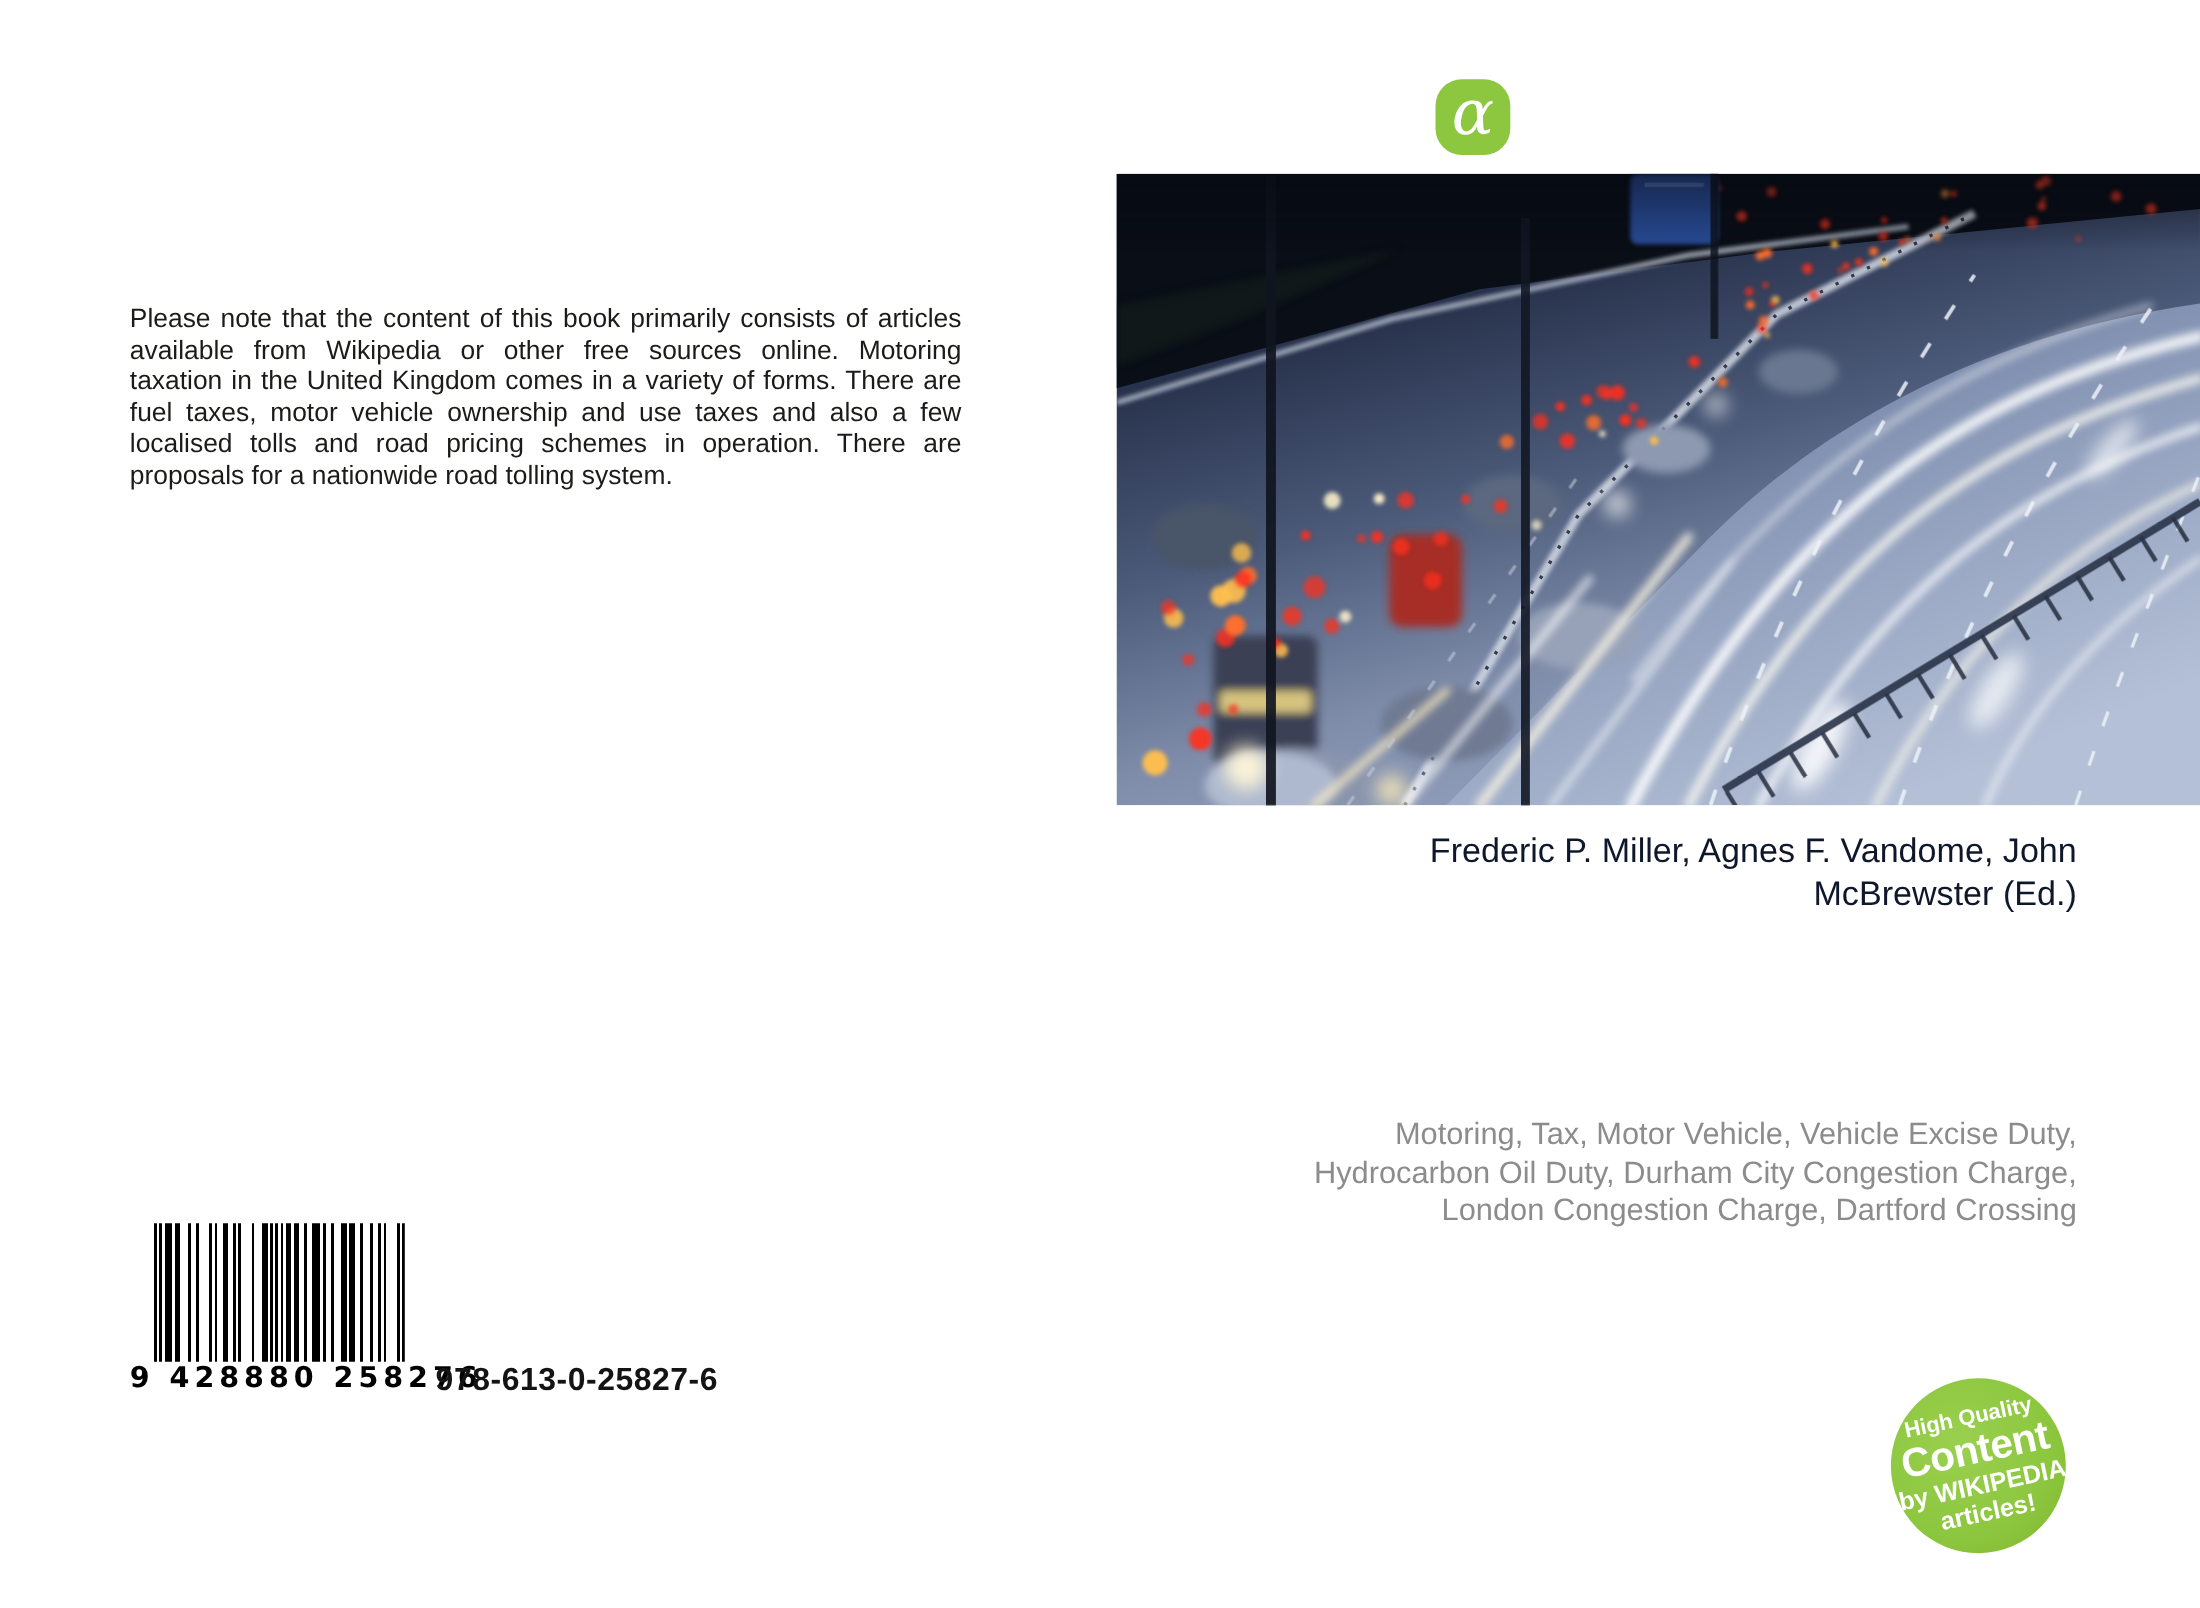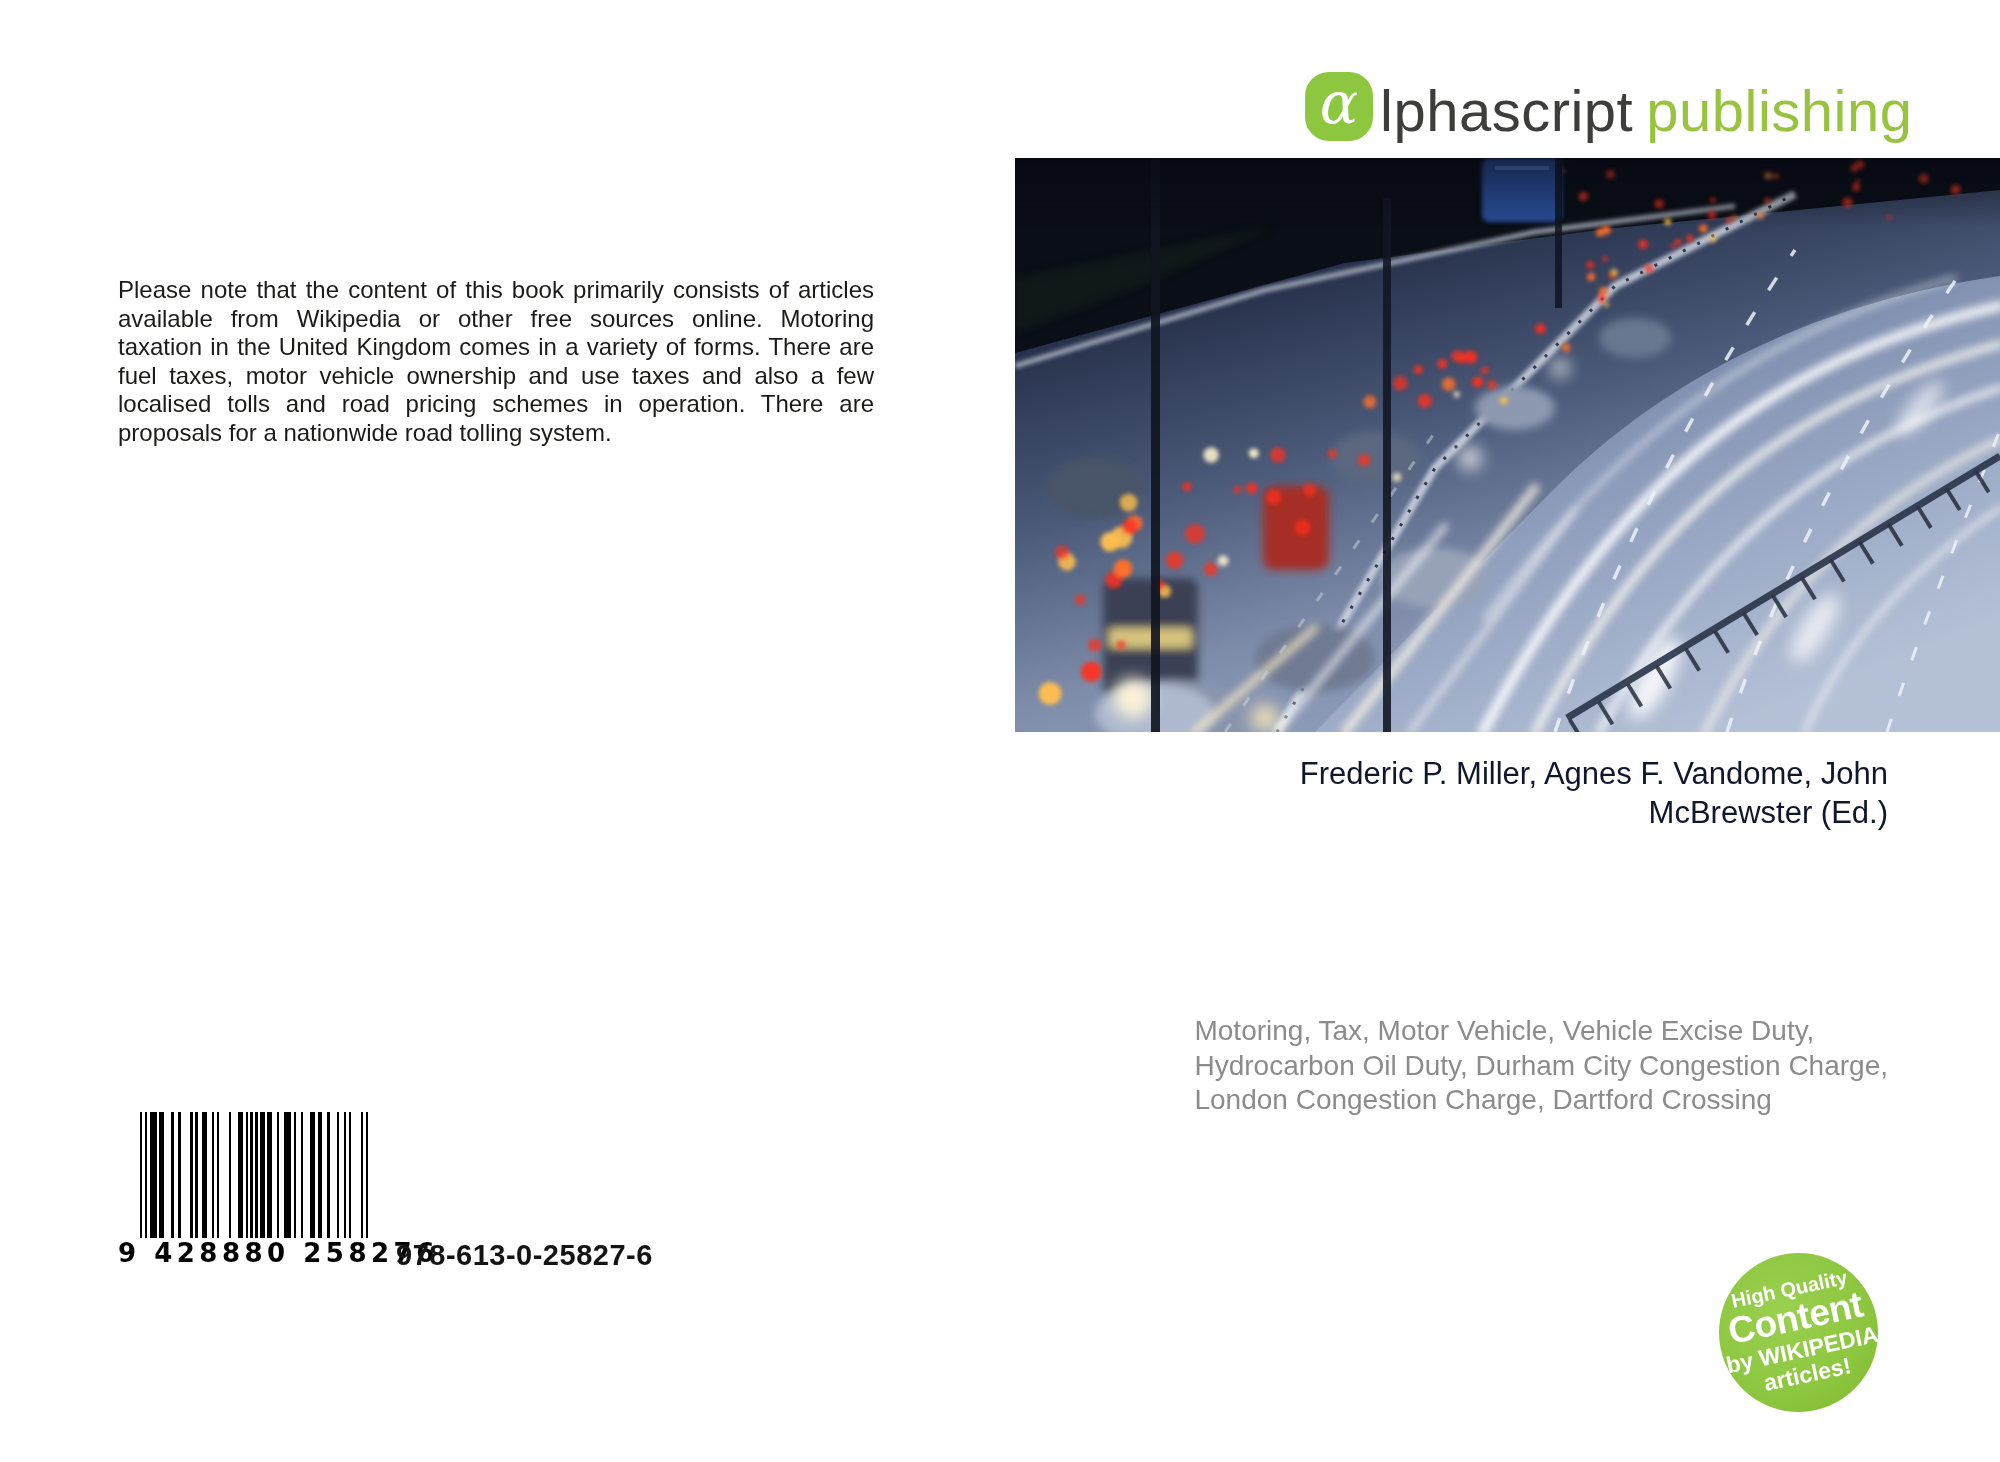--- a/index.html
+++ b/index.html
@@ -59,21 +59,21 @@
   .authors{
     position:absolute;right:112px;top:754px;text-align:right;
     font-size:31px;line-height:39px;color:#0f172a;white-space:pre-line;
   }
   .front-title{
     position:absolute;right:112px;top:848px;text-align:right;
     font-size:63px;line-height:77px;font-weight:700;color:var(--green);
     white-space:pre-line;letter-spacing:-0.5px;
   }
   .keywords{
-    position:absolute;right:112px;top:1014px;
+    position:absolute;right:112px;top:1014px;text-align:right;
     font-size:28px;line-height:34.5px;color:#8c8c8c;white-space:pre-line;
   }
 
   
   .badge{
     position:absolute;left:1719px;top:1253px;width:159px;height:159px;border-radius:50%;
     background:radial-gradient(circle at 42% 36%, #9ad04f 0%, var(--badge-green) 62%, #7fb72e 100%);
     transform:rotate(-12deg);
     display:flex;flex-direction:column;align-items:center;justify-content:center;
     color:#ffffff;text-align:center;
@@ -136,21 +136,20 @@
     </svg>
 
   <div class="barcode-digits">9 428880 258276</div>
 
   <div class="isbn">978-613-0-25827-6</div>
 
   <div class="logo">
     <div class="alpha-box">
       <span class="alpha">α</span>
     </div>
-    <div class="logo-text"><span>lphascript</span><span class="green">publishing</span></div>
   </div>
 
   <svg class="photo" viewBox="0 0 985 574" preserveAspectRatio="none">
     <defs>
       <linearGradient id="pg-bg" x1="0" y1="0" x2="0.45" y2="1">
         <stop offset="0" stop-color="#0d1120"></stop>
         <stop offset="0.28" stop-color="#27314b"></stop>
         <stop offset="0.55" stop-color="#4c5b7a"></stop>
         <stop offset="0.8" stop-color="#7f8dab"></stop>
         <stop offset="1" stop-color="#93a0bc"></stop>

